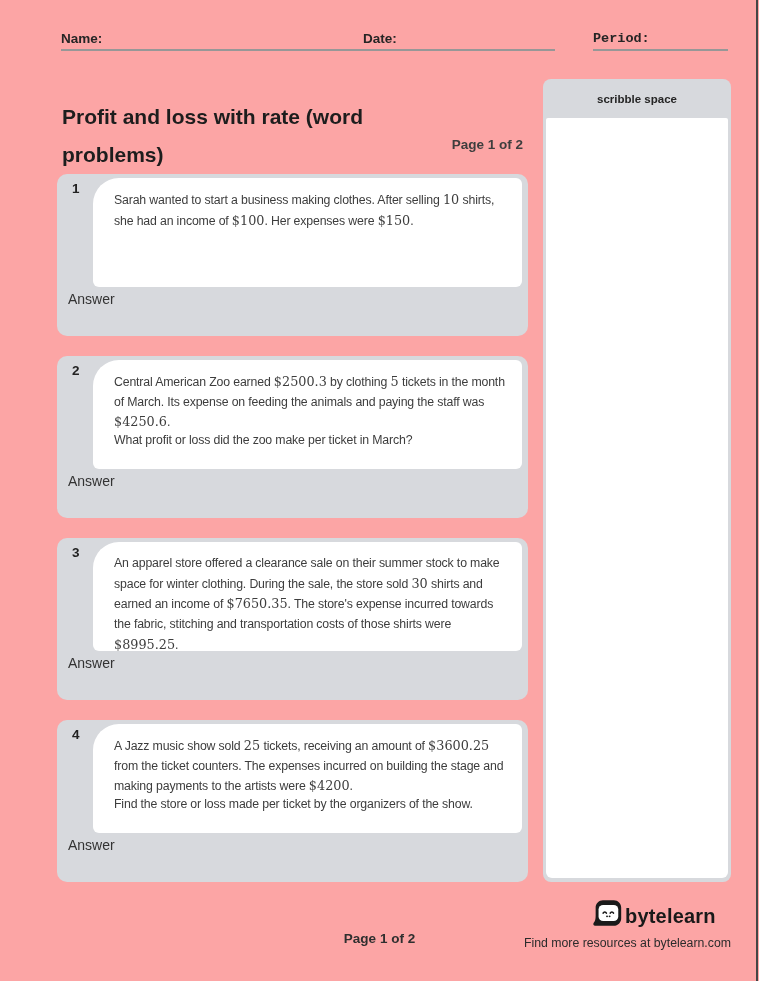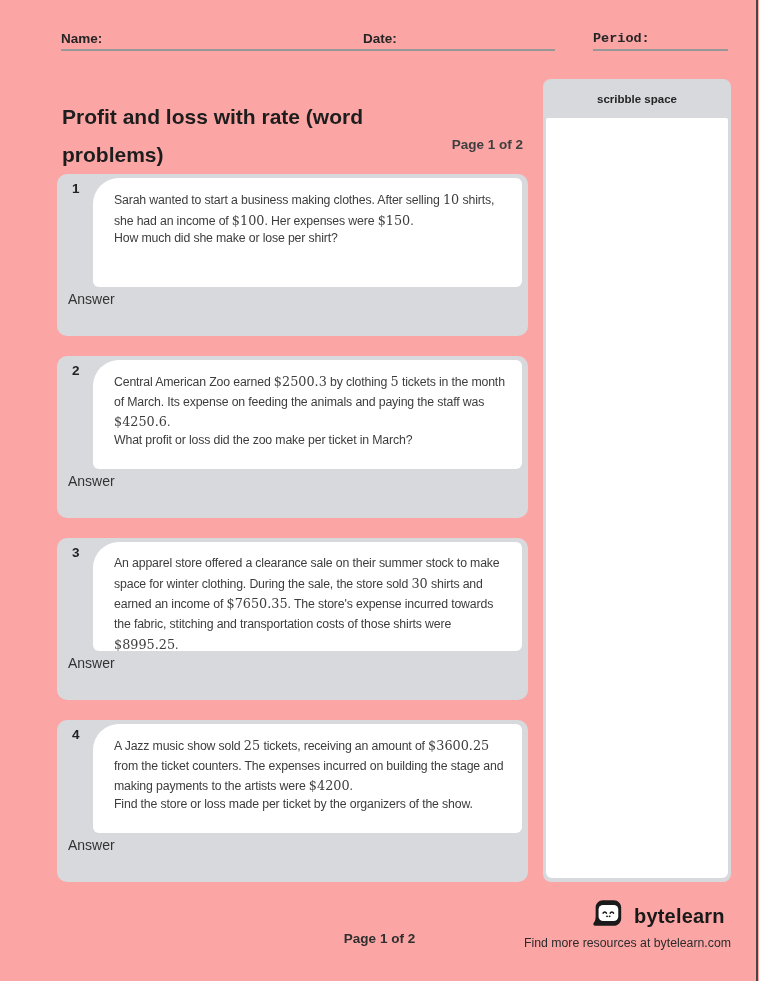--- a/index.html
+++ b/index.html
@@ -38,21 +38,21 @@
   .scribble{position:absolute;left:543px;top:79px;width:188px;height:803px;
             background:#d7d9dd;border-radius:8px;}
   .scribble-header{height:39px;display:flex;align-items:center;justify-content:center;
                    font-size:11.5px;font-weight:bold;color:#252525;}
   .scribble-body{position:absolute;left:3px;right:3px;top:39px;bottom:4px;background:#ffffff;
                  border-radius:2px 2px 6px 6px;}
 
   
   .footer-page{position:absolute;top:931px;left:0;width:759px;text-align:center;
                font-size:13.5px;font-weight:bold;color:#2f2f2f;}
-  .brand{position:absolute;top:898px;left:592px;display:flex;align-items:center;gap:11px;}
+  .brand{position:absolute;top:898px;left:592px;display:flex;align-items:center;gap:2px;}
   .brand-text{font-size:20px;font-weight:600;color:#191919;letter-spacing:0.2px;margin-top:2px;}
   .tagline{position:absolute;top:936px;left:500px;width:231px;text-align:right;
            font-size:12.3px;color:#2b2b2b;}
 </style>
 </head>
 <body>
 
 <div class="page">
 
   <div class="page-edge"></div>
@@ -68,21 +68,20 @@
   </div>
 
   <h1 class="title">Profit and loss with rate (word problems)</h1>
   <div class="page-num-top">Page 1 of 2</div>
 
   <div class="questions">
     <section class="q-box">
       <div class="q-num">1</div>
       <div class="q-white">
         <p class="q-statement"><span>Sarah wanted to start a business making clothes. After selling </span><span class="math">10</span><span> shirts, she had an income of </span><span class="math">$100</span><span>. Her expenses were </span><span class="math">$150</span><span>.</span></p>
-        <div class="q-prompt">How much did she make or lose per shirt?</div>
       </div>
       <div class="q-answer-area">
         <div class="q-answer-label">Answer</div>
       </div>
     </section>
 
     <section class="q-box">
       <div class="q-num">2</div>
       <div class="q-white">
         <p class="q-statement"><span>Central American Zoo earned </span><span class="math">$2500.3</span><span> by clothing </span><span class="math">5</span><span> tickets in the month of March. Its expense on feeding the animals and paying the staff was </span><span class="math">$4250.6</span><span>.</span></p>

